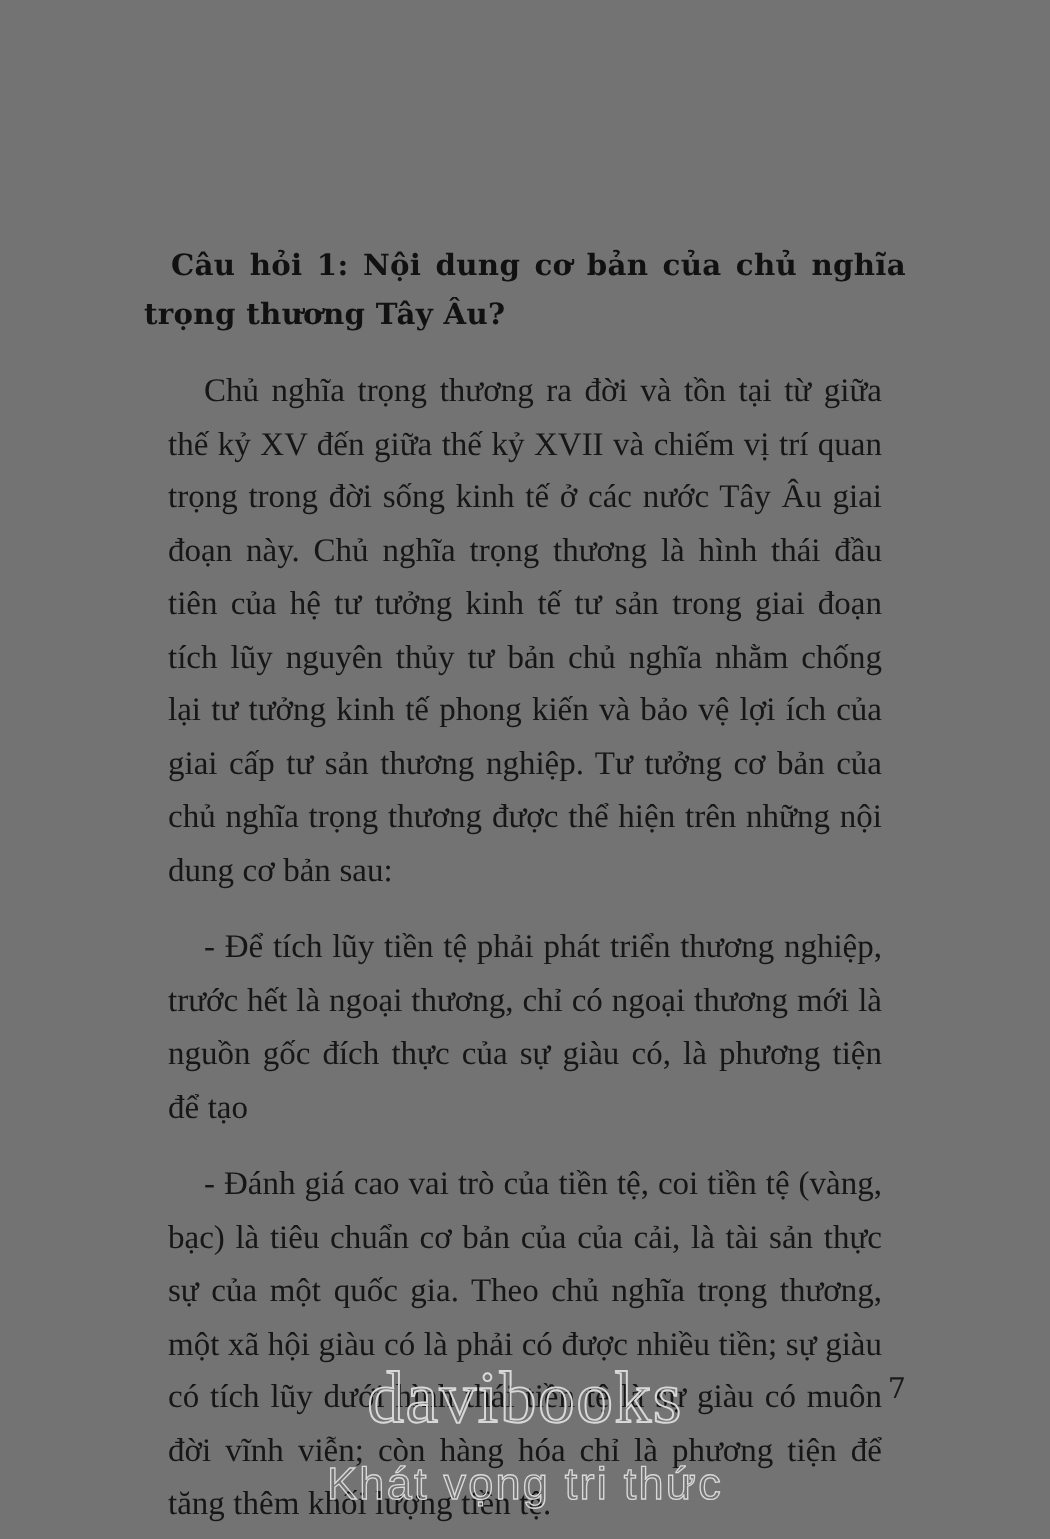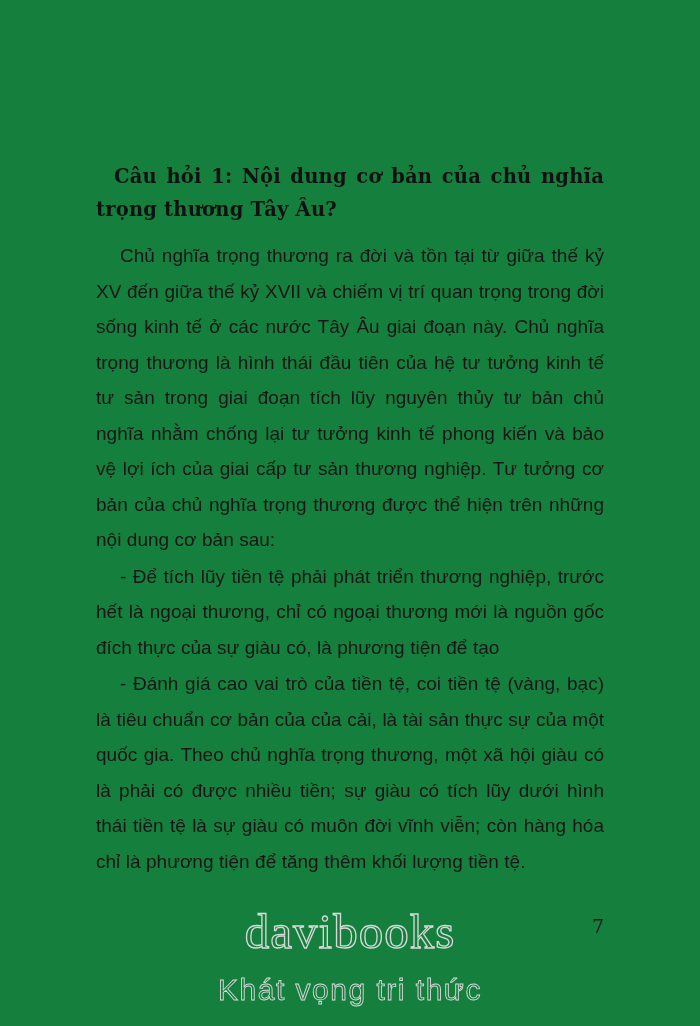--- a/index.html
+++ b/index.html
@@ -12,21 +12,21 @@
     height: 1026px;
     position: relative;
     overflow: hidden;
     font-family: "Liberation Serif", serif;
     color: #1a1a1a;
   }
 
   .page {
     position: absolute;
     inset: 0;
-    background: #15803d;
+    background: #737373;
   }
 
   .content {
     position: absolute;
     left: 96px;
     top: 160px;
     width: 508px;
   }
 
   .heading {
@@ -47,24 +47,24 @@
     font-weight: bold;
     font-style: italic;
     font-size: 18.5px;
     line-height: 30px;
     margin: 0 0 8px 0;
     text-indent: 18px;
     color: #111111;
   }
 
   p.para {
-    font-family: Liberation Sans, sans-serif;
-    font-size: 19px;
+    font-family: Liberation Serif, serif;
+    font-size: 22px;
     line-height: 35.5px;
-    margin: 0;
+    margin: 16px;
     text-align: justify;
     text-justify: inter-word;
     text-indent: 24px;
     color: #161616;
     word-spacing: 0.2px;
   }
 
   p.para + p.para {
     margin-top: 1px;
   }

